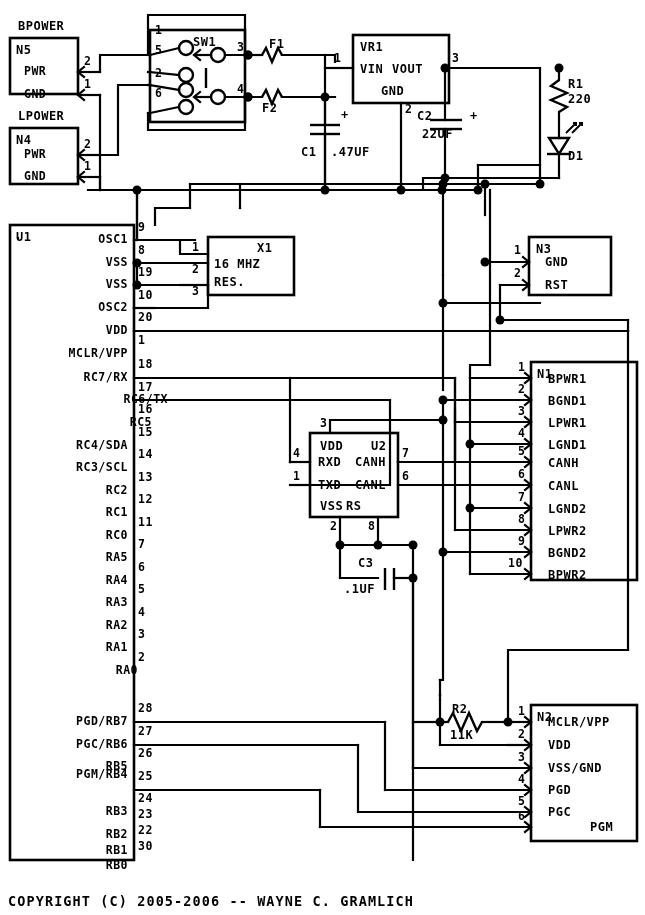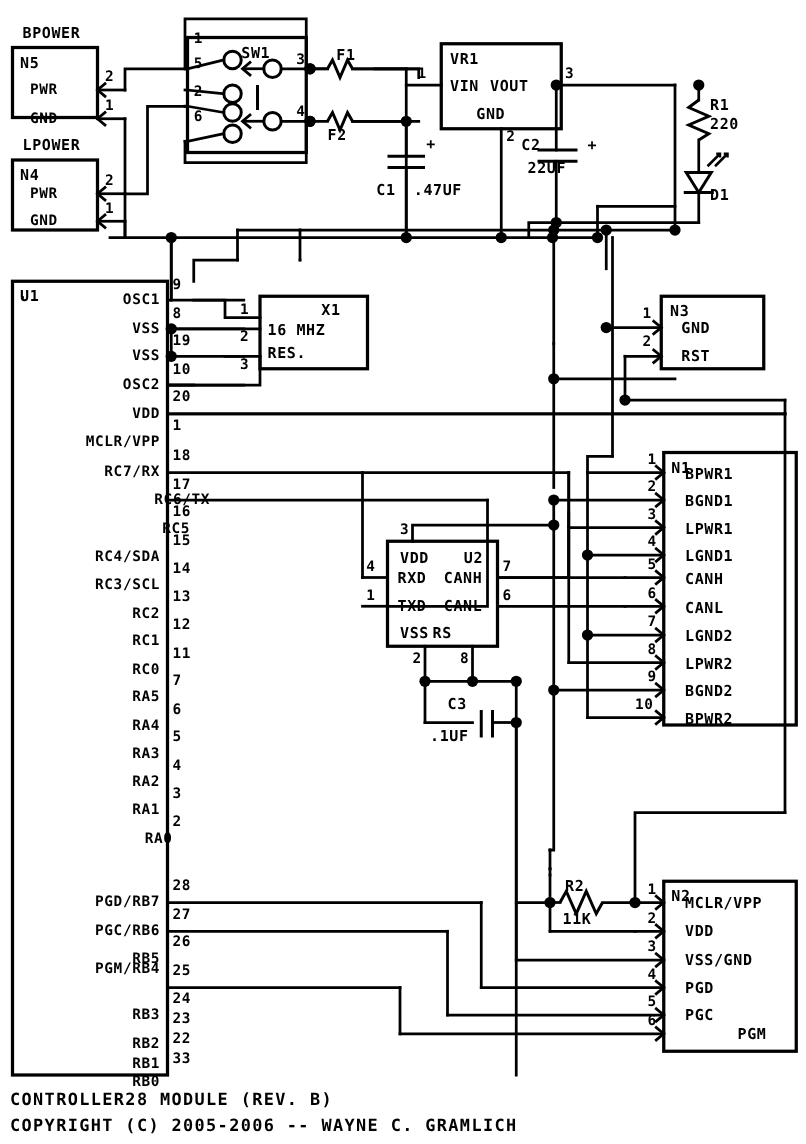--- a/index.html
+++ b/index.html
@@ -447,21 +447,21 @@
   <div class="lbl pin" style="left:138px; top:607px;">4</div>
   <div class="lbl pin" style="left:138px; top:629px;">3</div>
   <div class="lbl pin" style="left:138px; top:652px;">2</div>
   <div class="lbl pin" style="left:138px; top:703px;">28</div>
   <div class="lbl pin" style="left:138px; top:726px;">27</div>
   <div class="lbl pin" style="left:138px; top:748px;">26</div>
   <div class="lbl pin" style="left:138px; top:771px;">25</div>
   <div class="lbl pin" style="left:138px; top:793px;">24</div>
   <div class="lbl pin" style="left:138px; top:809px;">23</div>
   <div class="lbl pin" style="left:138px; top:825px;">22</div>
-  <div class="lbl pin" style="left:138px; top:841px;">33</div>
+  <div class="lbl pin" style="left:138px; top:841px;">30</div>
 
   <div class="lbl t12" style="left:371px; top:440px;">U2</div>
   <div class="lbl t12" style="left:320px; top:440px;">VDD</div>
   <div class="lbl t12" style="left:318px; top:456px;">RXD</div>
   <div class="lbl t12" style="left:318px; top:479px;">TXD</div>
   <div class="lbl t12" style="left:320px; top:500px;">VSS</div>
   <div class="lbl t12" style="left:355px; top:456px;">CANH</div>
   <div class="lbl t12" style="left:355px; top:479px;">CANL</div>
   <div class="lbl t12" style="left:346px; top:500px;">RS</div>
   <div class="lbl pin" style="left:320px; top:418px;">3</div>
@@ -509,16 +509,15 @@
   <div class="lbl t12" style="left:548px; top:806px;">PGC</div>
   <div class="lbl t12" style="left:548px; top:821px;margin-left:42px;">PGM</div>
 
   <div class="lbl pin" style="left:518px; top:706px;">1</div>
   <div class="lbl pin" style="left:518px; top:729px;">2</div>
   <div class="lbl pin" style="left:518px; top:752px;">3</div>
   <div class="lbl pin" style="left:518px; top:774px;">4</div>
   <div class="lbl pin" style="left:518px; top:796px;">5</div>
   <div class="lbl pin" style="left:518px; top:811px;">6</div>
 
-  <div class="lbl title" style="left:8px; top:874px;">CONTROLLER28 MODULE (REV. B)</div>
   <div class="lbl title" style="left:8px; top:895px;">COPYRIGHT (C) 2005-2006 -- WAYNE C. GRAMLICH</div>
 
 </div>
 
 </body></html>

